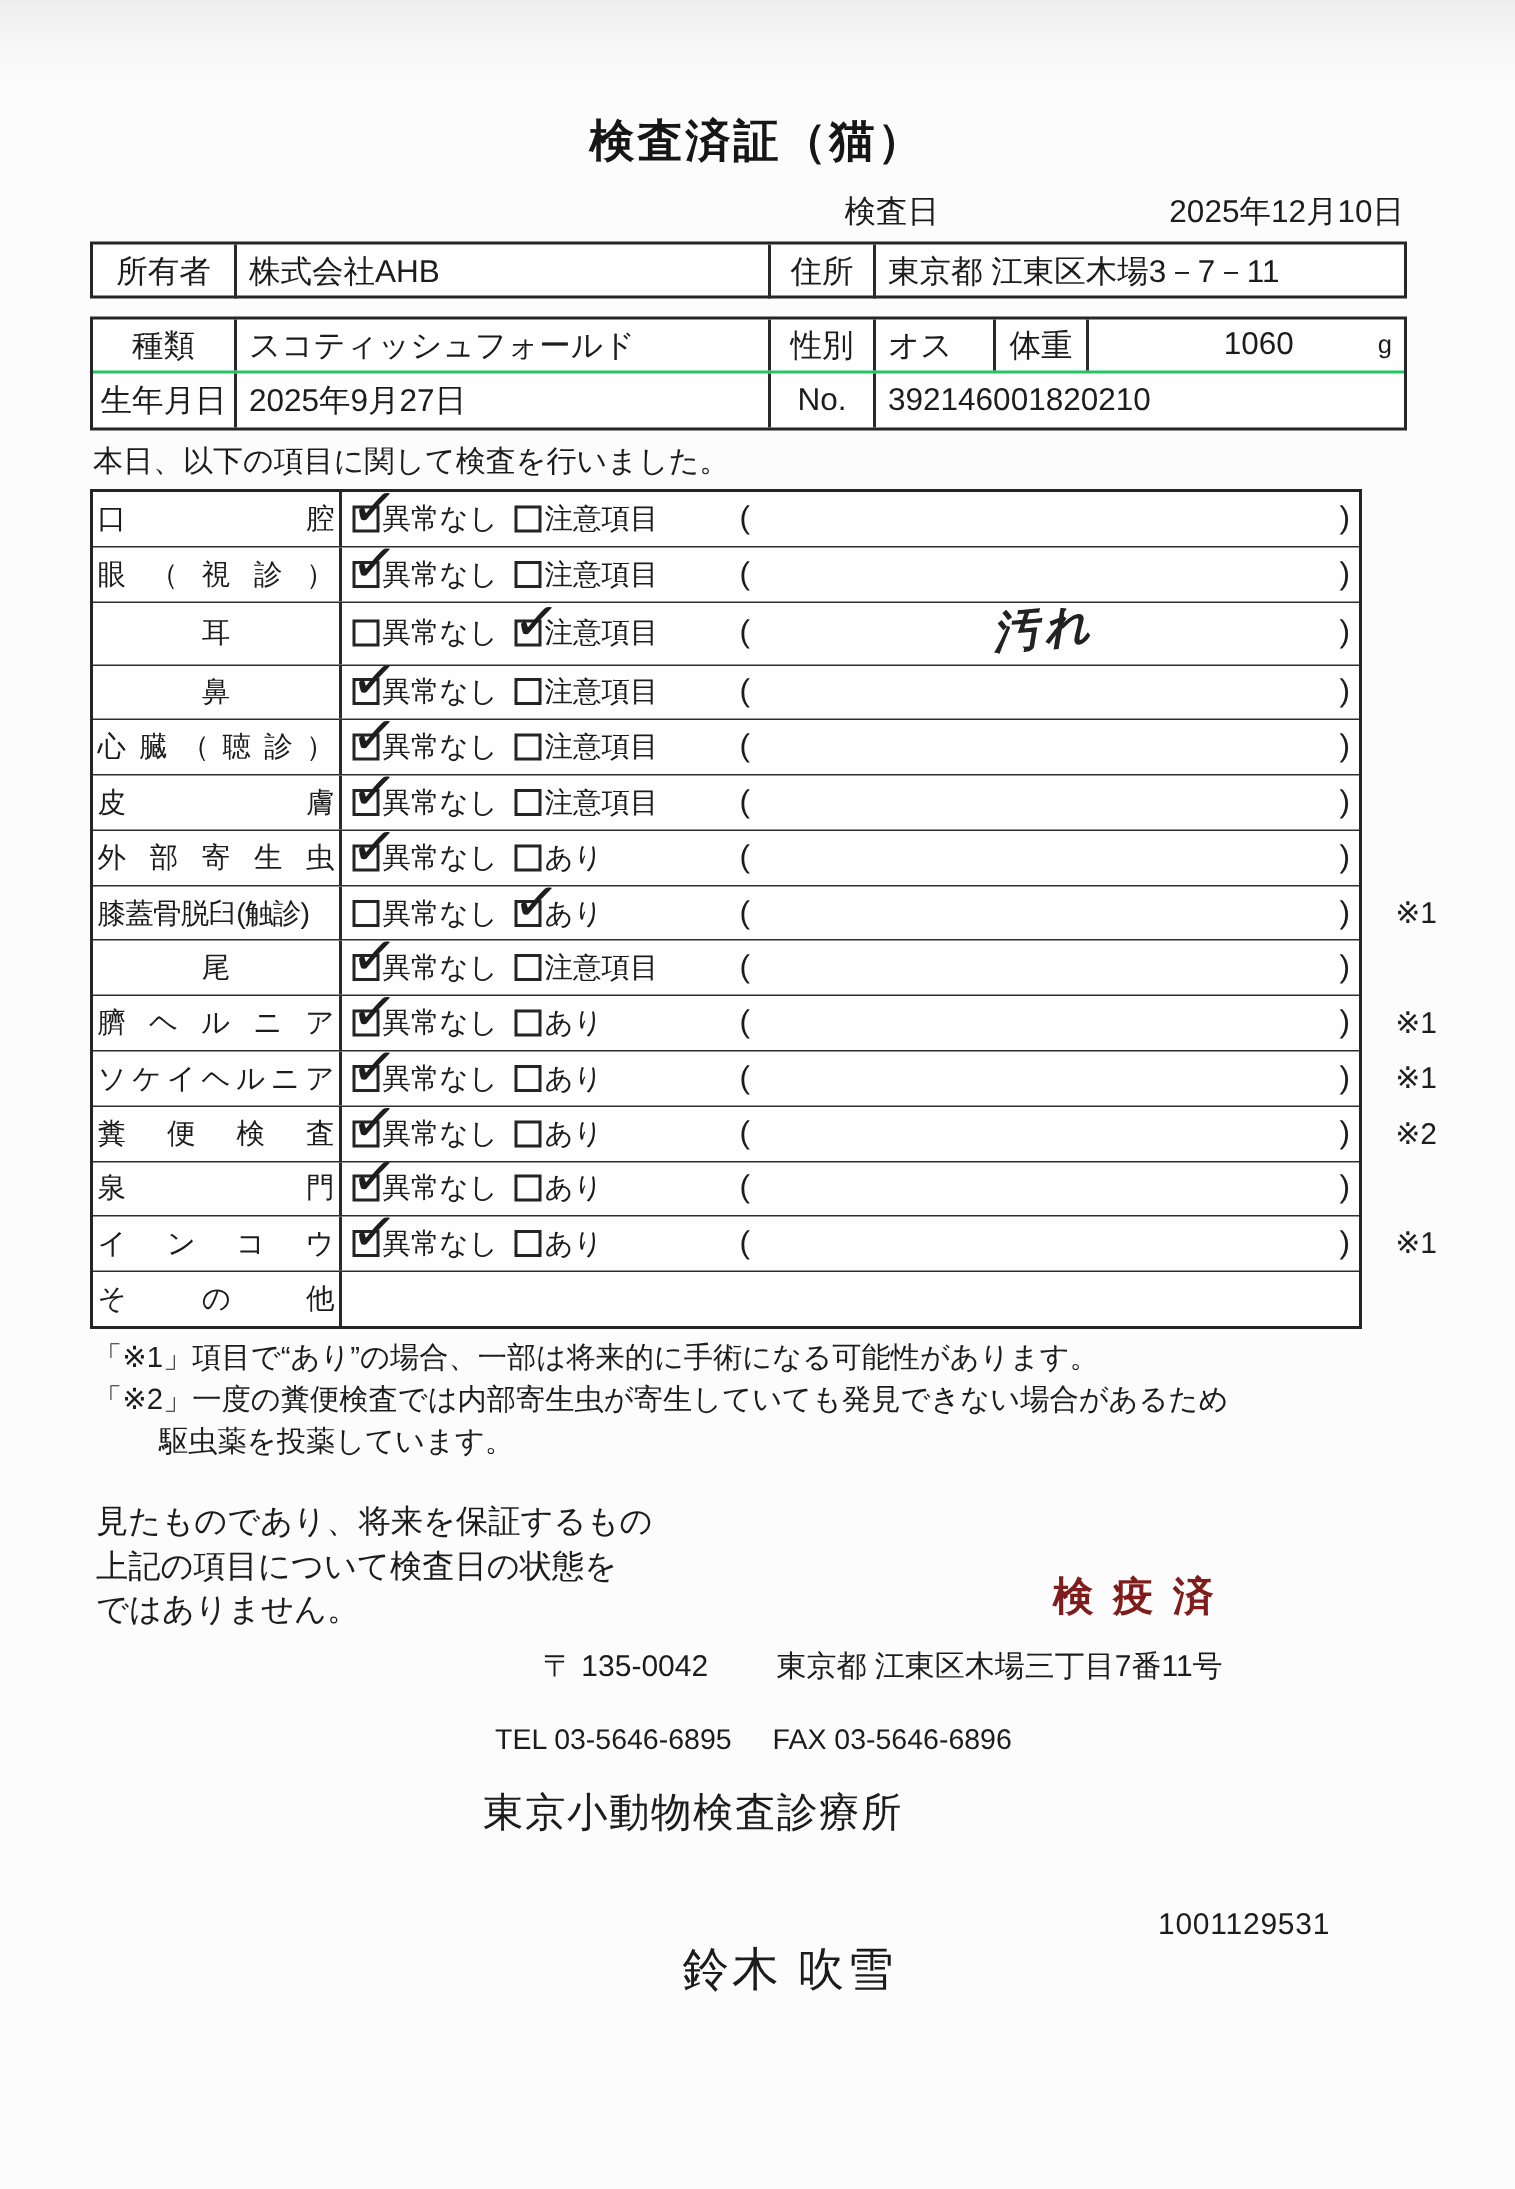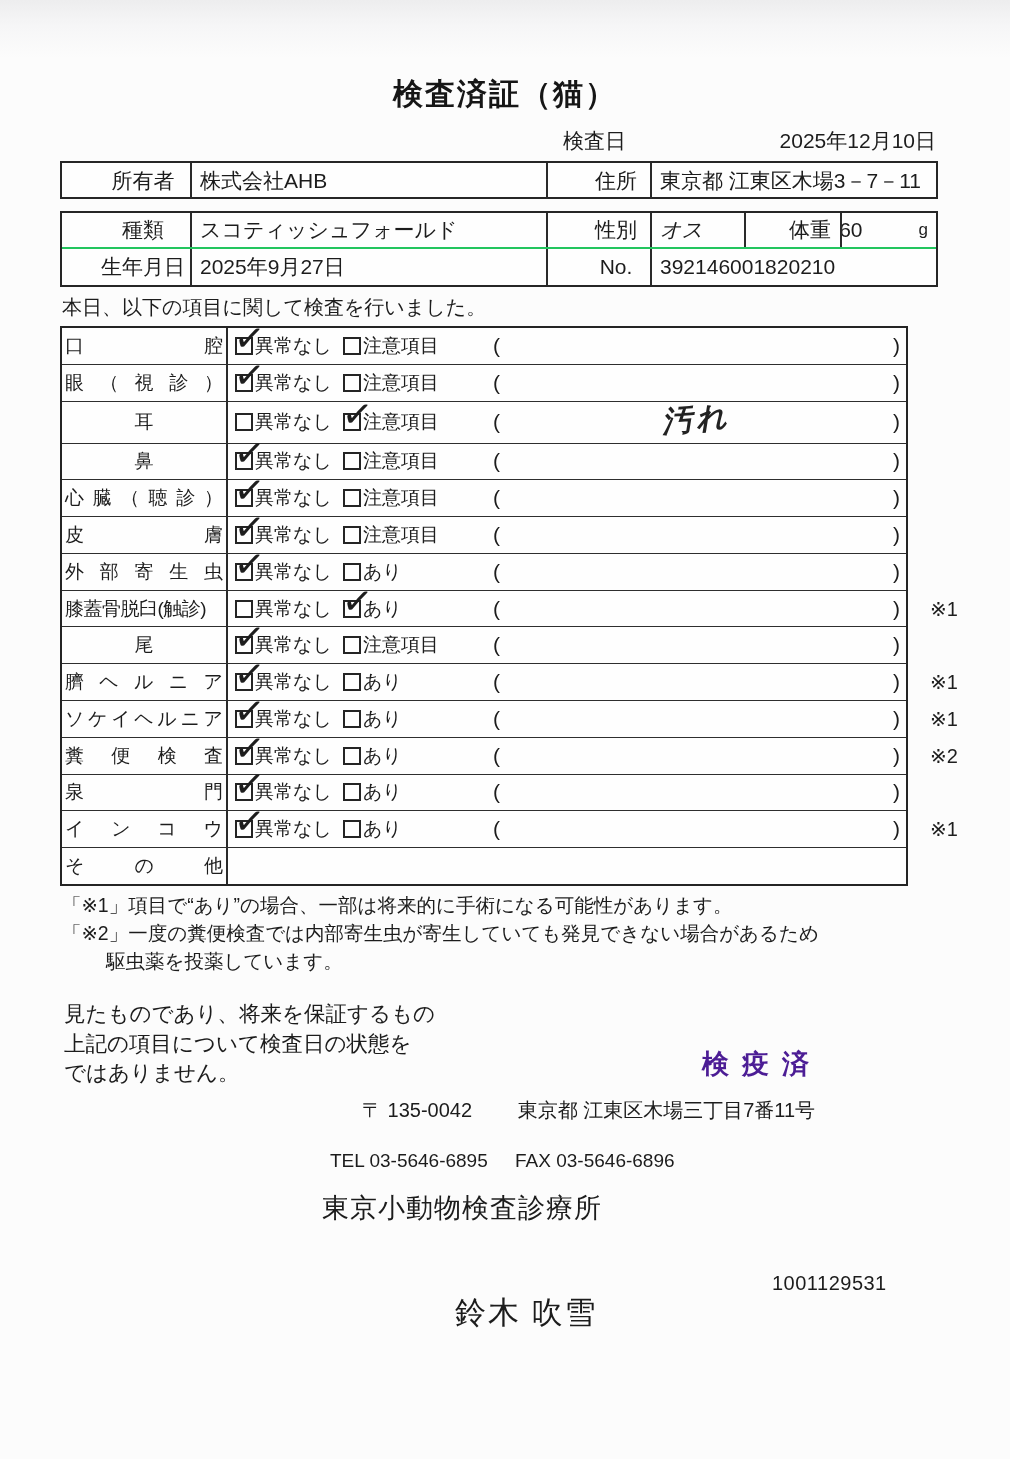--- a/index.html
+++ b/index.html
@@ -22,26 +22,26 @@
   .hd-table{position:absolute;left:60px;width:878px;border:2px solid #262626;
     box-sizing:border-box;background:#fefefe;font-size:21px;}
   .owner-table{top:161px;height:38px;}
   .info-table{top:211px;height:76px;}
   .hd-row{display:flex;height:36px;align-items:center;box-sizing:border-box;}
   .info-table .hd-row{height:36px;}
   .info-table .hd-row.first{border-bottom:2px solid #22c55e;}
   .hd-cell{box-sizing:border-box;height:100%;display:flex;align-items:center;
     border-right:2px solid #2a2a2a;padding:0 8px;white-space:nowrap;overflow:hidden;}
   .hd-cell:last-child{border-right:none;}
-  .hd-cell.lbl{justify-content:center;padding:0 4px;margin-left:34px;}
+  .hd-cell.lbl{justify-content:center;padding:0 4px;}
   .hd-cell.right{justify-content:flex-end;gap:44px;}
   .w-label{width:96px;flex:none;}
   .w-value1{width:356px;flex:none;}
   .w-label2{width:70px;flex:none;}
-  .w-sex{width:94px;flex:none;font-style:italic;}
+  .w-sex{width:80px;flex:none;}
   .w-wlabel{width:62px;flex:none;}
   .w-rest{flex:1;}
   .unit{font-size:17px;margin-left:12px;}
 
   .intro{position:absolute;left:62px;top:294px;font-size:20px;margin:0;}
 
   
   .exam-table{position:absolute;left:60px;top:326px;width:848px;height:560px;
     border:2px solid #242424;box-sizing:border-box;display:flex;flex-direction:column;background:#fefefe;}
   .exam-row{position:relative;flex:1;display:flex;box-sizing:border-box;
@@ -69,21 +69,21 @@
     transform:rotate(-5deg) translateY(-3px);color:#222;letter-spacing:4px;}
   .ref-mark{position:absolute;right:-52px;top:50%;transform:translateY(-50%);
     font-size:20px;white-space:nowrap;color:#1e1e1e;}
 
   .footnotes{position:absolute;left:62px;top:891px;font-size:19.5px;line-height:28px;}
   .footnotes .fn-line{margin:0;}
   .footnotes .fn-indent{padding-left:44px;}
 
   .disclaimer{position:absolute;left:64px;top:1000px;font-size:21.5px;line-height:29.5px;}
   .stamp{position:absolute;left:702px;top:1046px;font-size:27px;font-weight:600;
-    letter-spacing:13px;color:#4c1d95;white-space:nowrap;}
+    letter-spacing:13px;color:#7f1d1d;white-space:nowrap;}
 
   .addr-line{position:absolute;left:320px;top:1097px;font-size:20px;white-space:nowrap;}
   .addr-line .postal{margin-right:40px;margin-left:42px;}
   .tel-line{position:absolute;left:330px;top:1150px;font-size:19px;white-space:nowrap;}
   .tel-line .tel{margin-right:22px;}
   .clinic-name{position:absolute;left:322px;top:1190px;font-size:27px;letter-spacing:1px;white-space:nowrap;}
   .vet-name{position:absolute;left:455px;top:1292px;font-size:31px;letter-spacing:2px;white-space:nowrap;}
   .doc-number{position:absolute;left:772px;top:1272px;font-size:20px;letter-spacing:0.5px;}
 </style>
 </head>

